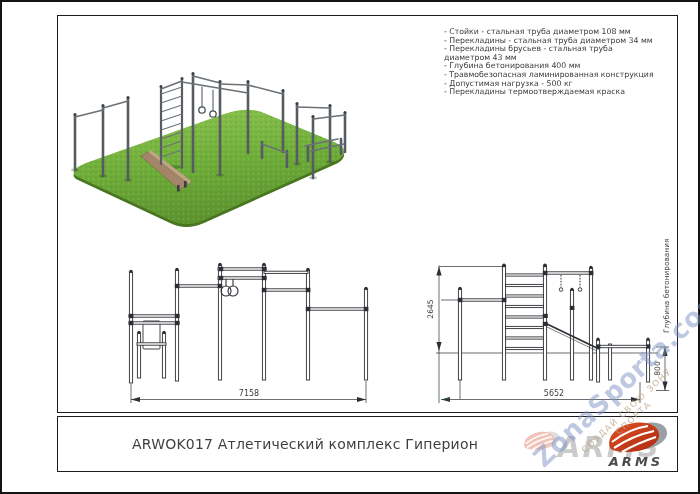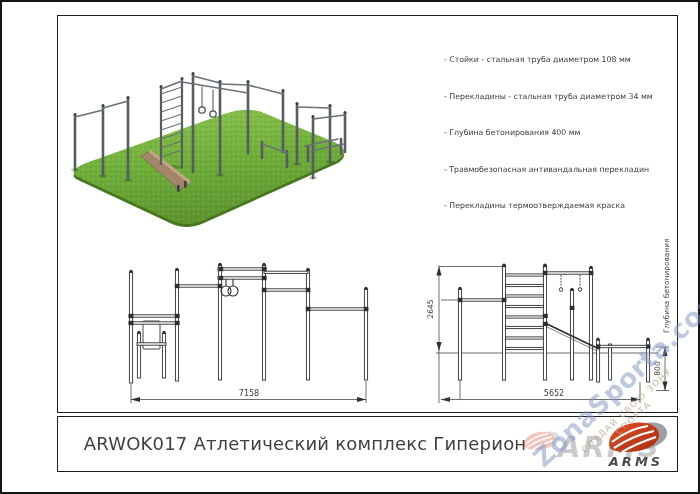--- a/index.html
+++ b/index.html
@@ -5,24 +5,24 @@
   html,body{margin:0;padding:0;background:#e8e8e8;}
   .sheet{
     position:relative;width:700px;height:494px;background:#ffffff;
     font-family:"DejaVu Sans","Liberation Sans",sans-serif;overflow:hidden;
   }
   .outer-border{position:absolute;left:0;top:0;width:696px;height:490px;border:2px solid #141414;}
   .main-frame{position:absolute;left:57px;top:15px;width:619px;height:396px;border:1.4px solid #1c1c1c;}
   .title-block{position:absolute;left:57px;top:416px;width:619px;height:54px;border:1.4px solid #1c1c1c;background:#fff;}
   .specs{position:absolute;left:444px;top:28px;width:238px;color:#3a3a3a;
          font-size:7.8px;line-height:8.6px;letter-spacing:0px;}
-  .specs div{white-space:nowrap;margin-top:28px;}
+  .specs div{white-space:nowrap;}
   .sheet-title{
     position:absolute;left:57px;top:417px;width:496px;height:54px;line-height:54px;
-    text-align:center;font-size:18px;color:#3f3f3f;z-index:12;letter-spacing:.2px;
+    text-align:center;font-size:14px;color:#3f3f3f;z-index:12;letter-spacing:.2px;
   }
   svg{position:absolute;}
   .render3d{left:58px;top:48px;}
   .front-view{left:110px;top:256px;}
   .side-view{left:424px;top:224px;}
   .dim{font-size:8px;fill:#3c3c3c;}
   .dimv{font-size:7.6px;fill:#3c3c3c;}
   .axislabel{font-size:7.4px;fill:#3c3c3c;}
   .wm-zona{
     position:absolute;left:508px;top:372px;width:220px;text-align:center;z-index:30;
@@ -160,22 +160,25 @@
         <circle cx="313" cy="116.5" r="1.5"></circle>
           <circle cx="330" cy="105.5" r="1.5"></circle>
         <circle cx="345" cy="112.5" r="1.5"></circle>
       </g>
     </g>
   </svg>
 
   <div class="specs">
     <div>- Стойки - стальная труба диаметром 108 мм</div>
     <div>- Перекладины - стальная труба диаметром 34 мм</div>
+    <div>- Перекладины брусьев - стальная труба</div>
+    <div>диаметром 43 мм</div>
     <div>- Глубина бетонирования 400 мм</div>
-    <div>- Травмобезопасная антивандальная перекладин</div>
+    <div>- Травмобезопасная ламинированная конструкция</div>
+    <div>- Допустимая нагрузка - 500 кг</div>
     <div>- Перекладины термоотверждаемая краска</div>
   </div>
 
   <svg class="front-view" width="272" height="152" viewBox="110 256 272 152">
     <g stroke="#2c2f34" stroke-width="0.9" fill="#ffffff">
 
       <g>
         <rect x="129.4" y="272" width="3.2" height="111"></rect>
           <rect x="175.4" y="270" width="3.2" height="111"></rect>
         <rect x="218.4" y="265" width="3.2" height="115"></rect>

